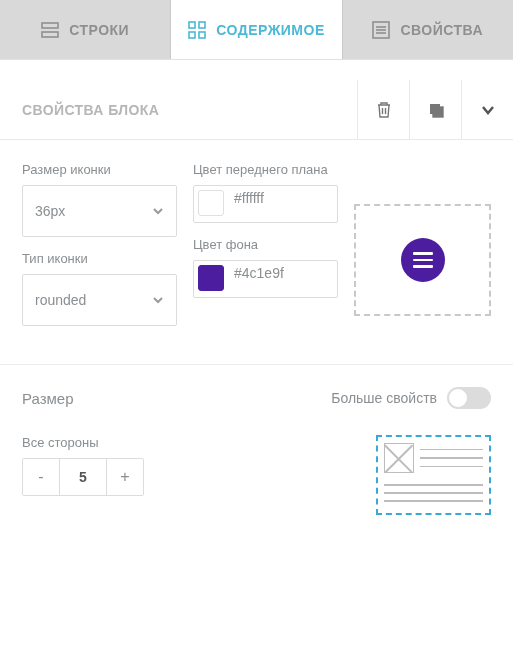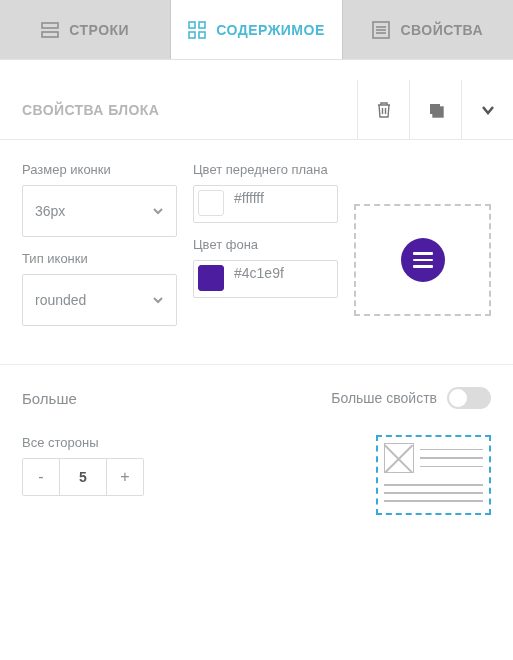--- a/index.html
+++ b/index.html
@@ -344,21 +344,21 @@
             <span></span>
             <span></span>
         </div>
       </div>
     </div>
   </div>
 </div>
 
 <div class="pad-section">
   <div class="pad-row1">
-    <span class="label-md">Больше</span>
+    <span class="label-md">Размер</span>
     <div class="more">
       <span>Больше свойств</span>
       <div class="toggle off">
           <div class="knob"></div>
         </div>
     </div>
   </div>
 
   <div class="pad-body">
     <div>

